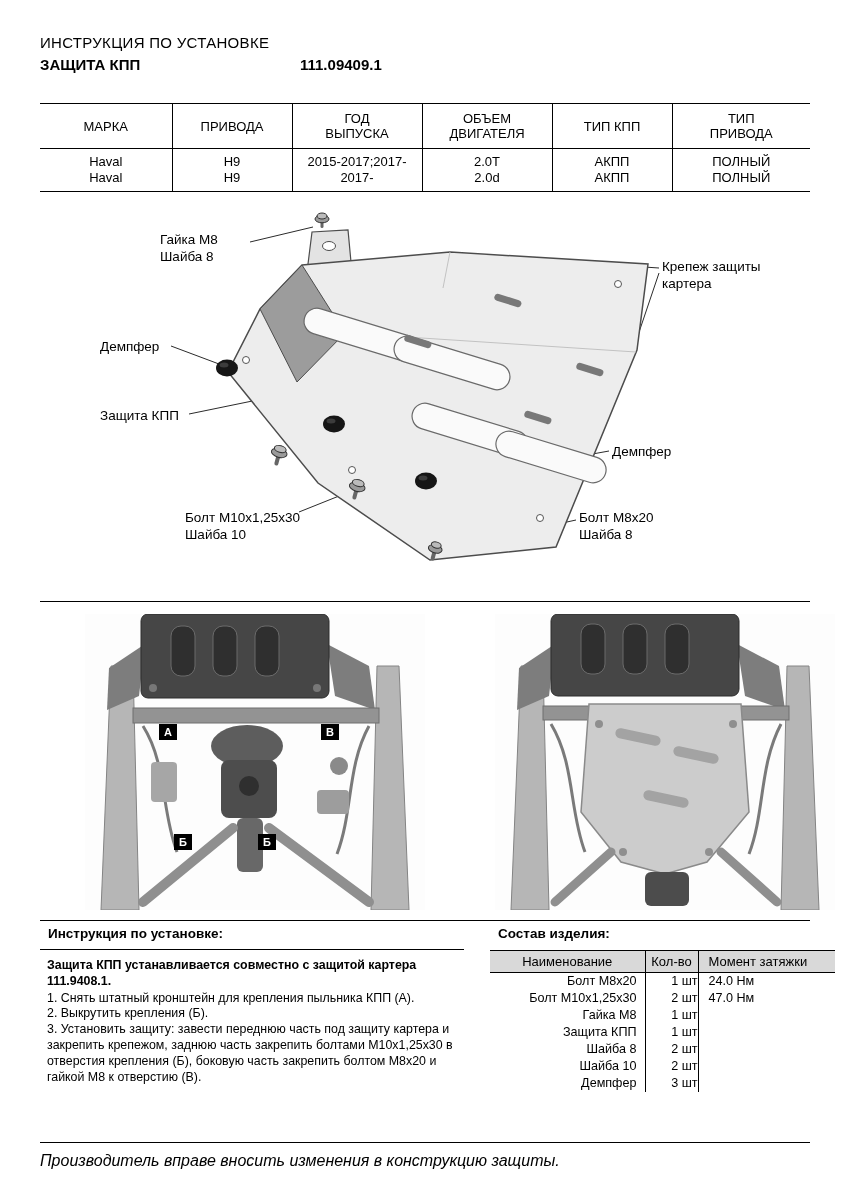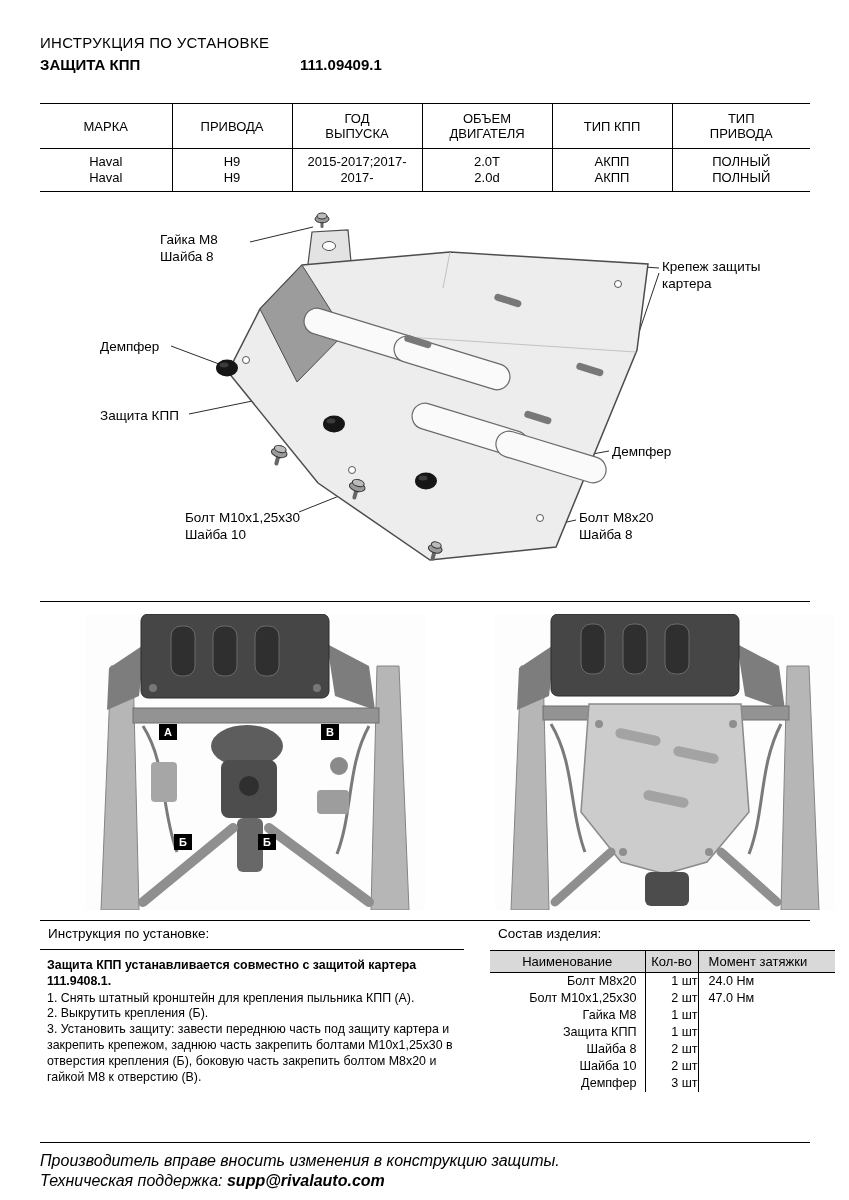--- a/index.html
+++ b/index.html
@@ -33,21 +33,21 @@
 
   
   .photo { position:absolute; width:340px; height:296px; }
   .photo-left { left:85px; top:614px; }
   .photo-right { left:495px; top:614px; }
   .marker { position:absolute; width:18px; height:16px; background:#000; color:#fff;
             font-size:11px; font-weight:bold; display:flex; align-items:center; justify-content:center; }
 
   
   .instructions { position:absolute; left:40px; top:926px; width:424px; }
-  .sec-heading { font-size:13.5px; font-weight:normal;padding-left:8px; }
+  .sec-heading { font-size:13.5px; font-weight:bold;padding-left:8px; }
   .rule { height:1px; background:#000; margin:8px 0 8px 0; }
   .instr-text { font-size:12.4px; line-height:15.8px;margin-left:7px; }
   .intro { font-weight:bold; margin-bottom:1px; }
 
   .parts { position:absolute; left:490px; top:926px; width:345px; }
   .ptable { border-collapse:collapse; width:345px; margin-top:9px; }
   .ptable col.c1 { width:155px; } .ptable col.c2 { width:53px; } .ptable col.c3 { width:137px; }
   .ptable thead td { background:#d9d9d9; border-top:1px solid #000; border-bottom:1px solid #000;
                      height:22px; font-size:13px; text-align:center; }
   .ptable td + td { border-left:1px solid #000; }
@@ -329,19 +329,15 @@
           <td class="c-torque"></td>
         </tr>
       </tbody>
     </table>
   </div>
 
   <div class="hr" style="top:1142px;"></div>
 
   <div class="footer">
     <div>Производитель вправе вносить изменения в конструкцию защиты.</div>
-    <div>
-      <span>Техническая поддержка:</span>
-      <span class="bold">supp@rivalauto.com</span>
-    </div>
   </div>
 
 </div>
 
 </body></html>

